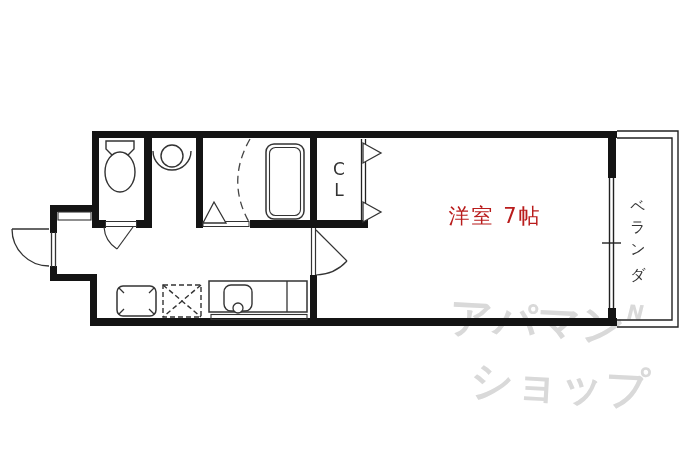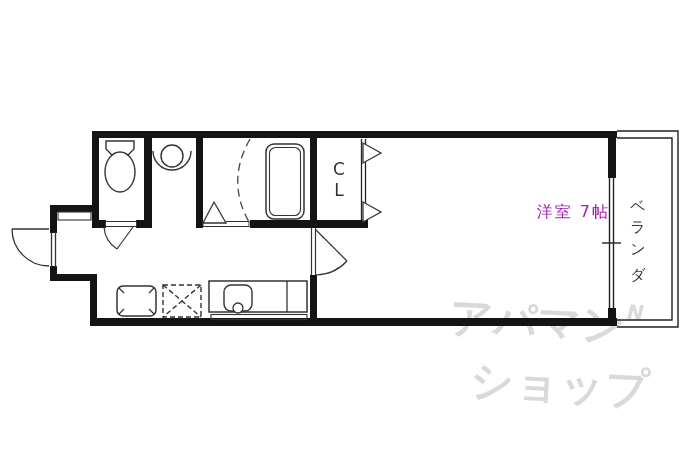--- a/index.html
+++ b/index.html
@@ -2,22 +2,22 @@
 <html><head>
 <meta charset="utf-8">
 <style>
   html,body{margin:0;padding:0;background:#fff;}
   .canvas{
     position:relative;width:690px;height:460px;background:#fff;overflow:hidden;
     font-family:"DejaVu Sans","Liberation Sans",sans-serif;
   }
   .plan-svg{position:absolute;left:0;top:0;z-index:2;}
   .label{position:absolute;z-index:3;color:#222;}
-  .room-label{left:380px;top:202px;width:230px;text-align:right;
-    font-size:16px;letter-spacing:2px;color:#a21caf;}
+  .room-label{left:380px;top:202px;width:230px;text-align:center;
+    font-size:21px;letter-spacing:2px;color:#b91c1c;}
   .cl-label{left:329px;top:159px;width:20px;text-align:center;
     font-size:17px;line-height:21px;color:#333;}
   .cl-label span{display:block;}
   .veranda-label{left:628px;top:189px;height:110px;
     writing-mode:vertical-rl;text-orientation:upright;
     font-size:15px;letter-spacing:5px;color:#333;}
   .watermark{
     position:absolute;left:448px;top:282px;z-index:1;
     color:#d9d9d9;font-weight:bold;transform:rotate(3deg);
     line-height:52px;white-space:nowrap;user-select:none;

